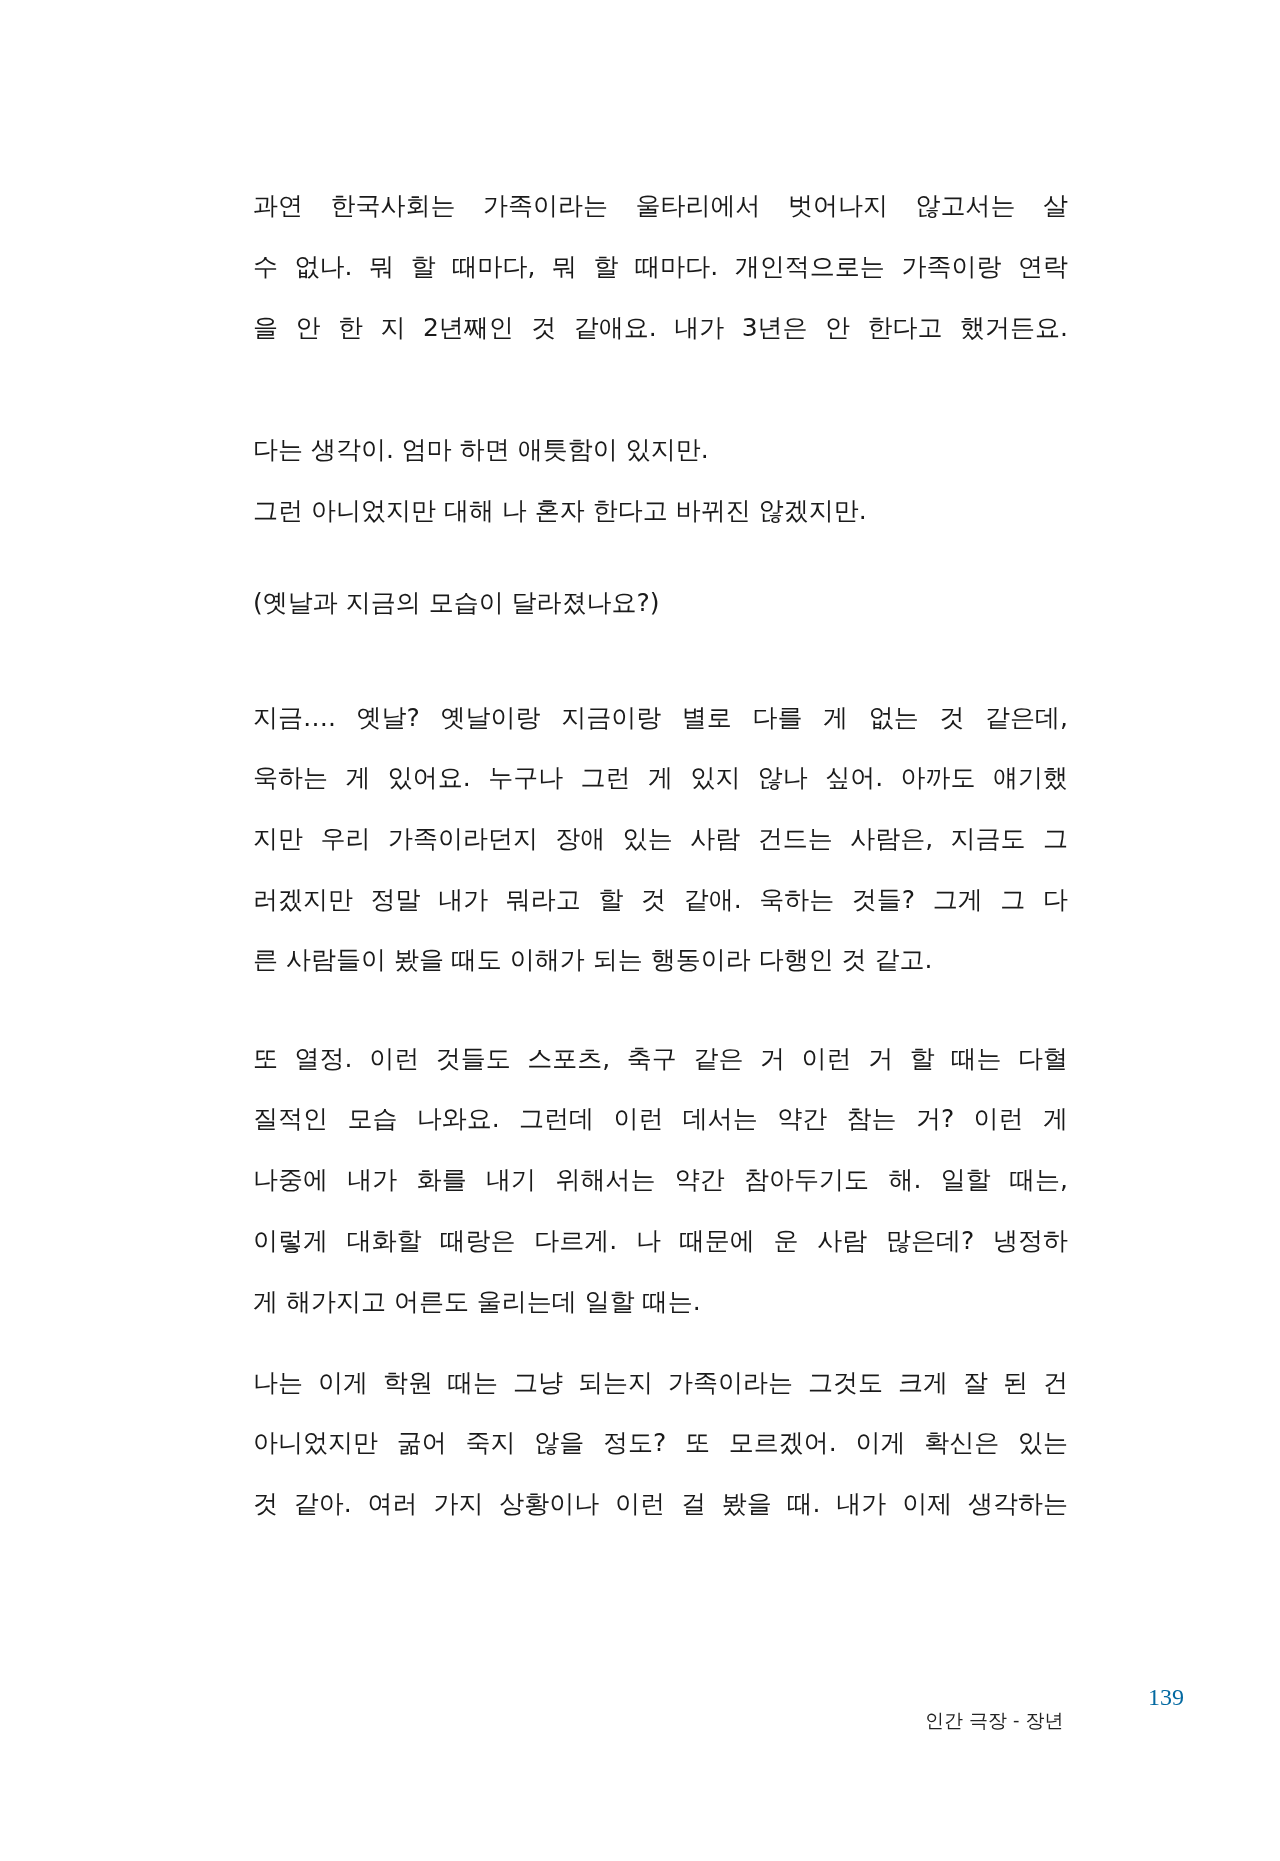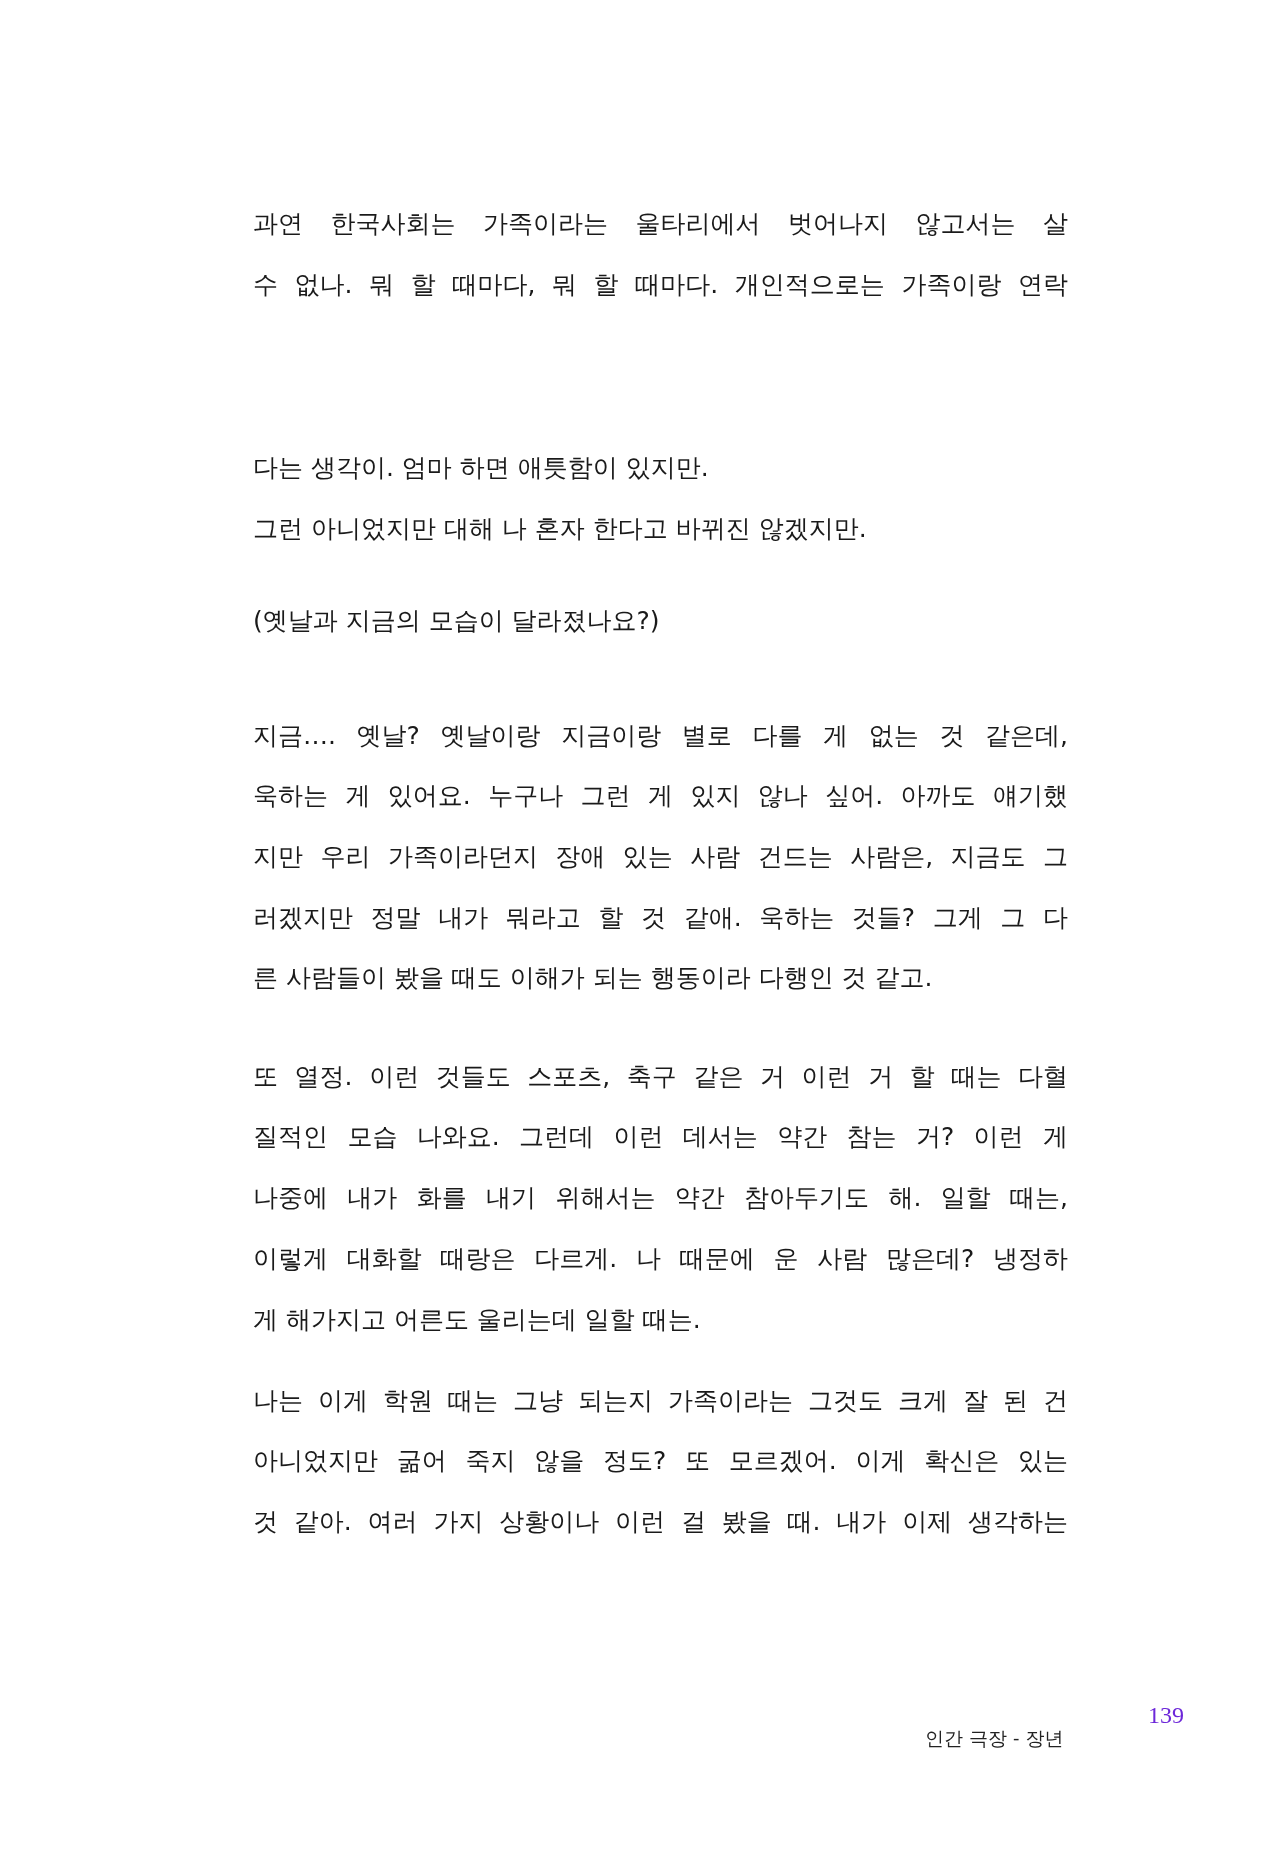--- a/index.html
+++ b/index.html
@@ -1,35 +1,36 @@
 <!DOCTYPE html>
 <html><head>
 <meta charset="utf-8">
 <style>
   html, body { margin:0; padding:0; background:#ffffff; }
   body { width:1280px; height:1861px; position:relative; overflow:hidden;
          font-family:"DejaVu Sans", "Liberation Sans", sans-serif; color:#1a1a1a; }
-  .page { position:absolute; left:0; top:18px; width:1280px; height:1535px; background:#fff; }
+  .page { position:absolute; left:0; top:0; width:1280px; height:1535px; background:#fff; }
   .line { position:absolute; left:253px; width:815px; height:40px; line-height:40px;
           font-size:25px; white-space:nowrap; text-align:justify; text-align-last:justify;
           letter-spacing:0; }
   .line.last { text-align-last:left; }
   .heading { text-align-last:left; }
   .footer-title { position:absolute; left:925px; top:1683px; font-size:19px; line-height:30px;
                   font-family:"DejaVu Serif", "Liberation Serif", serif; color:#222;margin-top:22px; }
   .footer-page { position:absolute; left:1148px; top:1680px; font-size:24px; line-height:34px;
-                 font-family:"Liberation Serif", "DejaVu Serif", serif; color:#6d28d9; }
+                 font-family:"Liberation Serif", "DejaVu Serif", serif; color:#0369a1; }
 </style>
 </head>
 <body>
 
 <div class="page">
 
   <div class="line" style="top:186px">과연 한국사회는 가족이라는 울타리에서 벗어나지 않고서는 살</div>
   <div class="line" style="top:247px">수 없나. 뭐 할 때마다, 뭐 할 때마다. 개인적으로는 가족이랑 연락</div>
+  <div class="line" style="top:308px">을 안 한 지 2년째인 것 같애요. 내가 3년은 안 한다고 했거든요.</div>
   <div class="line last" style="top:430px">다는 생각이. 엄마 하면 애틋함이 있지만.</div>
   <div class="line last" style="top:491px">그런 아니었지만 대해 나 혼자 한다고 바뀌진 않겠지만.</div>
 
   <div class="line heading" style="top:583px">(옛날과 지금의 모습이 달라졌나요?)</div>
 
   <div class="line" style="top:698px">지금…. 옛날? 옛날이랑 지금이랑 별로 다를 게 없는 것 같은데,</div>
   <div class="line" style="top:758px">욱하는 게 있어요. 누구나 그런 게 있지 않나 싶어. 아까도 얘기했</div>
   <div class="line" style="top:819px">지만 우리 가족이라던지 장애 있는 사람 건드는 사람은, 지금도 그</div>
   <div class="line" style="top:880px">러겠지만 정말 내가 뭐라고 할 것 같애. 욱하는 것들? 그게 그 다</div>
   <div class="line last" style="top:940px">른 사람들이 봤을 때도 이해가 되는 행동이라 다행인 것 같고.</div>

